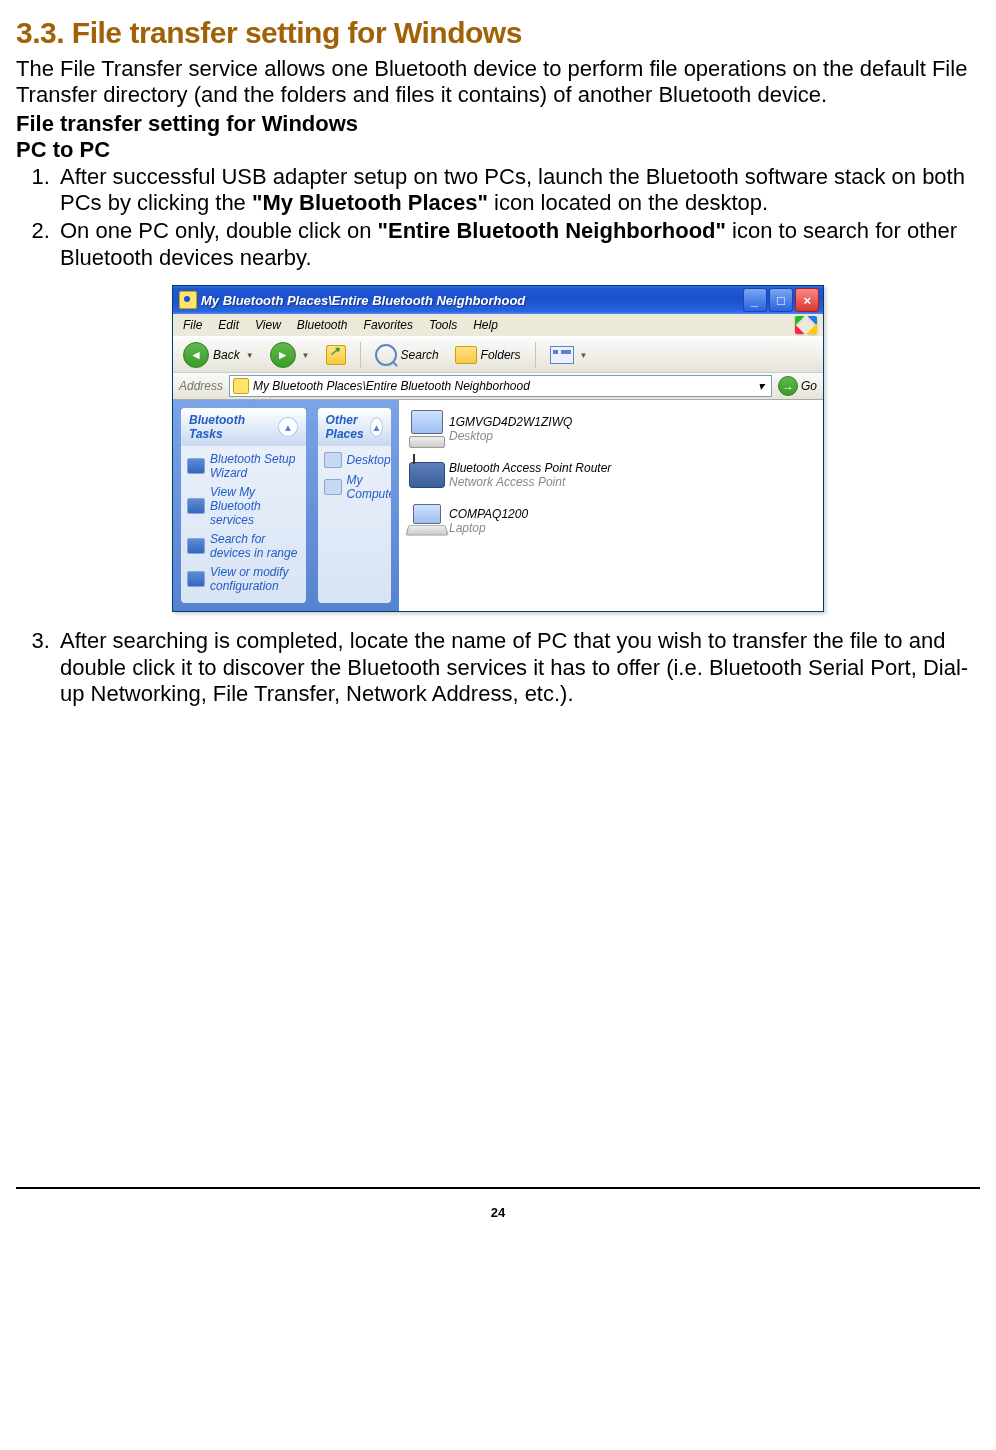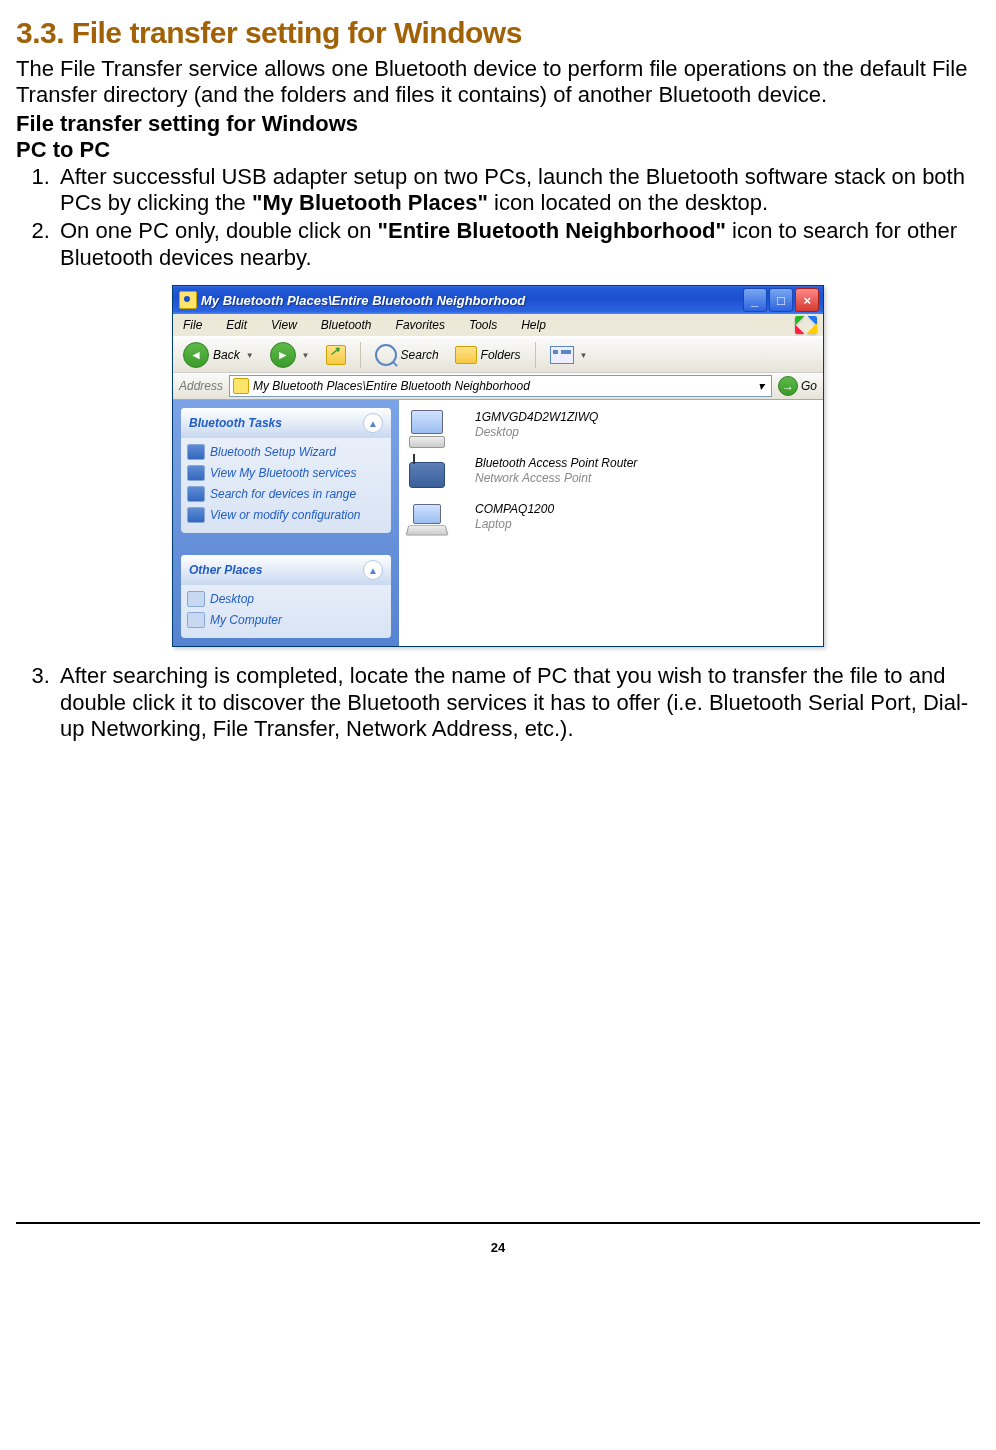--- a/index.html
+++ b/index.html
@@ -39,21 +39,21 @@
   }
   .xp-titlebar .icon { width:16px; height:16px; margin:0 4px 0 2px; background:#ffe46c; border:1px solid #caa300; border-radius:2px; position:relative;}
   .xp-titlebar .icon::after{content:""; position:absolute; width:6px; height:6px; border-radius:50%; background:#1b4fcf; top:4px; left:4px;}
   .xp-titlebar .title { flex:1; font-size:13px; text-shadow:1px 1px 1px rgba(0,0,0,0.4);}
   .xp-winbuttons { display:flex; gap:2px;}
   .xp-winbtn { width:22px; height:22px; border-radius:3px; display:flex; align-items:center; justify-content:center; font-family:Arial; font-size:13px; font-weight:bold;}
   .xp-winbtn.min, .xp-winbtn.max { background:linear-gradient(to bottom,#7ba7ef,#2a63e0); border:1px solid #1547b7; color:#fff;}
   .xp-winbtn.close { background:linear-gradient(to bottom,#f88,#d43a2f); border:1px solid #a52017; color:#fff;}
   .xp-menubar {
     background:#ece9d8; height:22px; display:flex; align-items:center;
-    font-size:12px; color:#000; gap:24px; padding:0 10px;
+    font-size:12px; color:#000; gap:16px; padding:0 10px;
     border-bottom:1px solid #fff;
     position:relative;
   }
   .xp-menubar .winflag{ position:absolute; right:6px; top:2px; width:22px; height:18px;
     background:
       linear-gradient(45deg,#f24 0 25%,transparent 0),
       linear-gradient(135deg,#2b2 0 25%,transparent 0),
       linear-gradient(-45deg,#fc0 0 25%,transparent 0),
       linear-gradient(-135deg,#27e 0 25%,transparent 0);
     filter: drop-shadow(0 1px 1px rgba(0,0,0,0.2));
@@ -82,30 +82,30 @@
     border-bottom:1px solid #aaa; display:flex; align-items:center; padding:0 6px;
     gap:6px;
   }
   .xp-addressbar .lbl{color:#777; font-size:12px;}
   .addr-field{flex:1; height:20px; background:#fff; border:1px solid #7f9db9; display:flex; align-items:center; gap:4px; padding:0 3px;}
   .addr-field .small-icon{width:14px;height:14px;background:#ffe46c;border:1px solid #caa300;border-radius:2px;}
   .addr-field .drop2{width:14px; text-align:center; color:#000;}
   .go-btn{height:20px; display:flex; align-items:center; gap:3px;}
   .go-btn .circ{width:18px;height:18px;}
   .xp-body{display:flex;}
-  .xp-sidebar{width:210px; background:linear-gradient(to bottom,#7ba3e6,#5683d0); padding:8px; display:flex; flex-direction:column; gap:22px;}
+  .xp-sidebar{width:210px; background:linear-gradient(to bottom,#7ba3e6,#5683d0); padding:8px; display:flex; gap:12px;}
   .task-panel{background:linear-gradient(#eef3fb,#d8e3f4); border-radius:4px; overflow:hidden;}
   .task-title{background:linear-gradient(#fff,#c8d8f0); color:#215dc6; font-weight:bold; font-size:12px; padding:5px 8px; display:flex; align-items:center; justify-content:space-between;}
   .collapse-btn{width:18px;height:18px;border-radius:50%;background:#fff;border:1px solid #b5c8e8; color:#5683d0; display:flex;align-items:center;justify-content:center; font-size:10px;}
   .task-links{padding:6px 6px 10px 6px; display:flex; flex-direction:column; gap:5px;}
   .task-link{display:flex; align-items:center; gap:5px; color:#215dc6; font-size:12px;}
   .task-link .li-icon{width:16px;height:14px;background:#c8d8f0;border:1px solid #88a7d6;border-radius:2px; flex-shrink:0;}
   .task-link.bt .li-icon{background:linear-gradient(#5f8dd3,#3367c0);}
   .xp-content{flex:1; background:#fff; padding:10px 6px; display:flex; flex-direction:column; gap:8px;}
-  .dev-row{display:flex; gap:26px;}
+  .dev-row{display:flex; align-items:center; gap:0;}
   .dev-icon{width:44px;height:38px; position:relative;}
   .dev-icon.desktop::before{content:""; position:absolute; top:0; left:6px; width:30px; height:22px; background:linear-gradient(#cfe3ff,#9cbef0); border:1px solid #668;border-radius:2px;}
   .dev-icon.desktop::after{content:""; position:absolute; bottom:0; left:4px; width:34px; height:10px; background:linear-gradient(#eee,#ccc); border:1px solid #999; border-radius:2px;}
   .dev-icon.ap::before{content:""; position:absolute; top:6px; left:4px; width:34px; height:24px; background:linear-gradient(#5e7fb8,#3a5f99); border:1px solid #2b4a7a; border-radius:3px;}
   .dev-icon.ap::after{content:""; position:absolute; top:-2px; left:8px; width:2px; height:10px; background:#333;}
   .dev-icon.modem::before{content:""; position:absolute; top:8px; left:2px; width:36px; height:20px; background:linear-gradient(#e8edf5,#c9d4e4); border:1px solid #889; border-radius:3px; transform:skewX(-10deg);}
   .dev-icon.laptop::before{content:""; position:absolute; top:2px; left:8px; width:26px; height:18px; background:linear-gradient(#cfe3ff,#9cbef0); border:1px solid #668; border-radius:2px;}
   .dev-icon.laptop::after{content:""; position:absolute; bottom:4px; left:2px; width:38px; height:10px; background:linear-gradient(#eee,#ccc); border:1px solid #999; border-radius:2px; transform:perspective(40px) rotateX(30deg);}
   .dev-text{display:flex; flex-direction:column; line-height:1.2;}
   .dev-text .dname{font-size:12px; color:#000;}

